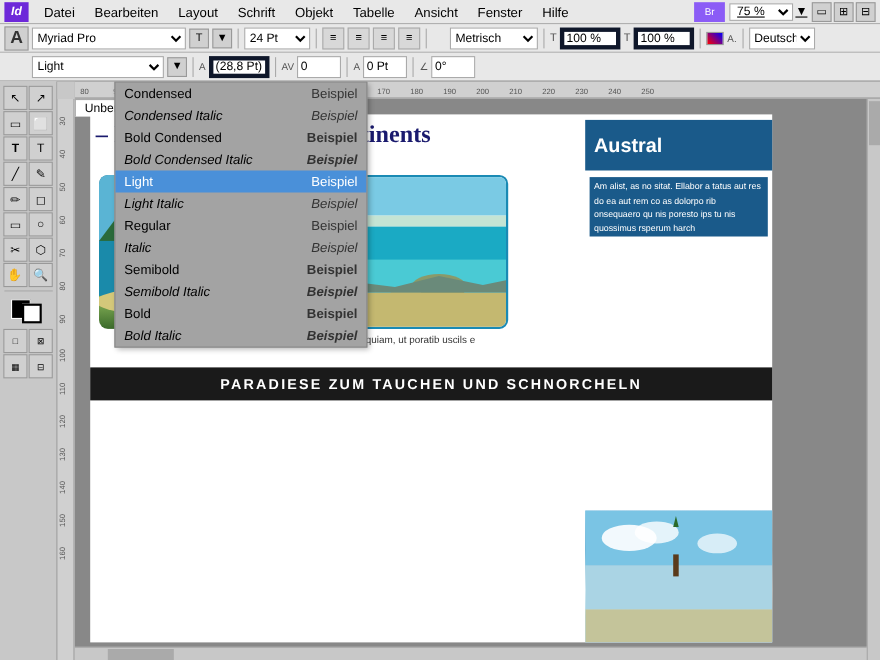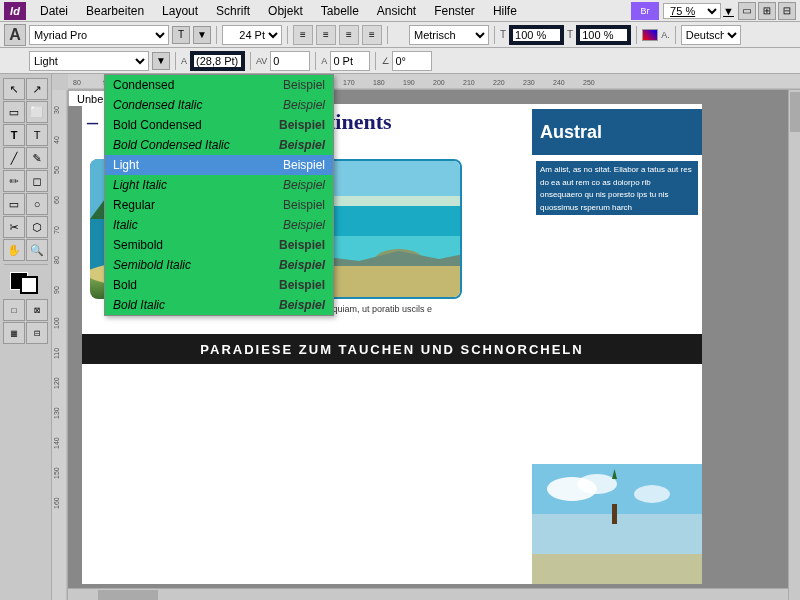--- a/index.html
+++ b/index.html
@@ -16,21 +16,21 @@
       padding: 0 4px;
       gap: 2px;
     }
     .menubar-item {
       padding: 2px 8px;
       cursor: pointer;
       border-radius: 2px;
     }
     .menubar-logo {
       width: 22px; height: 18px;
-      background: #701a75;
+      background: #6d28d9;
       color: white;
       font-size: 11px;
       font-style: italic;
       font-weight: bold;
       display: flex; align-items: center; justify-content: center;
       margin-right: 4px;
     }
     .menubar-right {
       margin-left: auto;
       display: flex; align-items: center; gap: 4px;
@@ -65,21 +65,21 @@
       background: white;
     }
     .font-family-select { width: 140px; }
     .font-icon-btn {
       width: 18px; height: 18px;
       background: #d0d0d0;
       border: 1px solid #999;
       display: flex; align-items: center; justify-content: center;
       font-size: 10px; cursor: pointer;
     }
-    .font-size-select { width: 60px; text-align: right; }
+    .font-size-select { width: 60px; }
     .toolbar-separator { width: 1px; height: 18px; background: #aaa; margin: 0 2px; }
     .toolbar-btn {
       width: 20px; height: 20px;
       background: #d8d8d8;
       border: 1px solid #aaa;
       display: flex; align-items: center; justify-content: center;
       font-size: 10px; cursor: pointer;
     }
 
     
@@ -140,21 +140,21 @@
       font-size: 11px; cursor: pointer;
     }
     .tool-btn-pair {
       display: flex; gap: 1px;
     }
     .font-dropdown-overlay {
       position: absolute;
       top: 26px; 
       left: 52px; 
       width: 230px;
-      background: #22c55e;
+      background: #a3a3a3;
       border: 1px solid #888;
       box-shadow: 2px 2px 5px rgba(0,0,0,0.3);
       z-index: 100;
       font-size: 12px;
     }
     .dropdown-item {
       display: flex;
       align-items: center;
       padding: 2px 8px;
       cursor: pointer;

